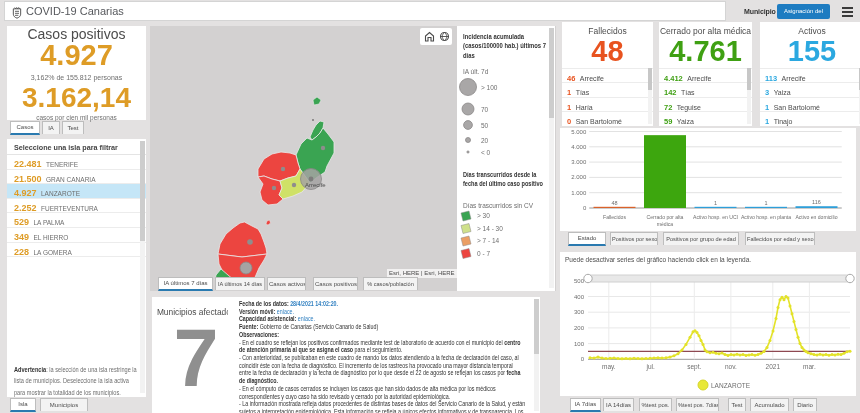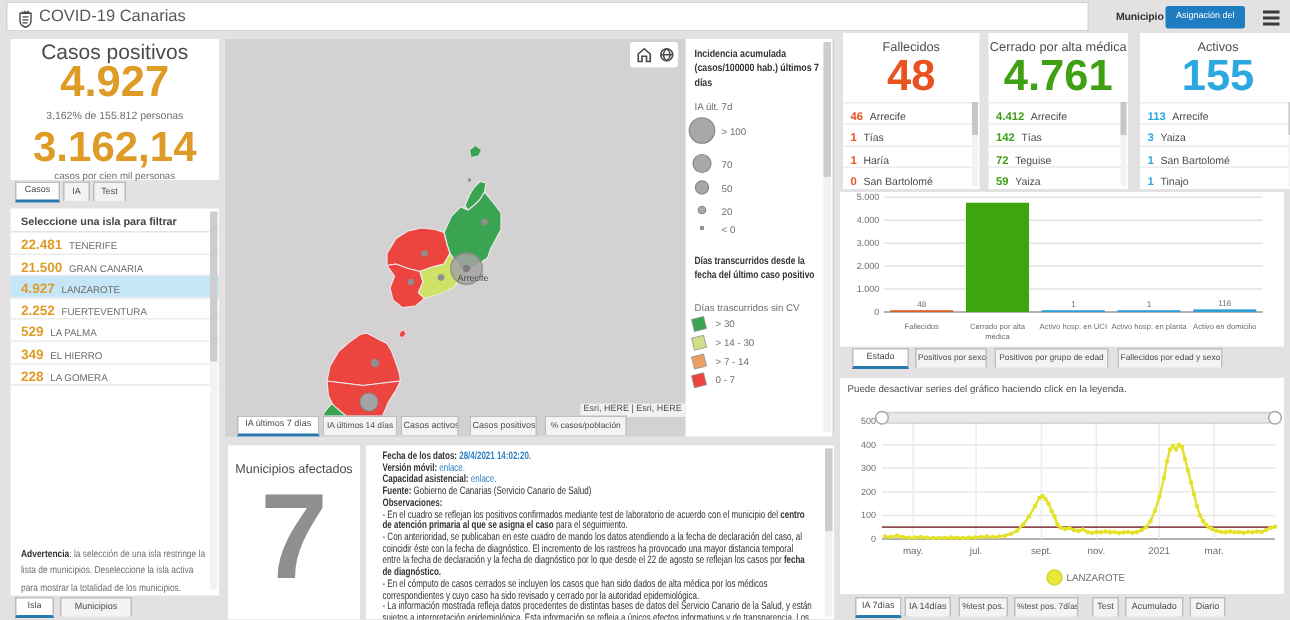--- a/index.html
+++ b/index.html
@@ -145,21 +145,21 @@
 <div class="tab" style="left:215px;top:277px;width:50px;font-size:5.6px">IA últimos 14 días</div>
 <div class="tab" style="left:267px;top:277px;width:39px">Casos activos</div>
 <div class="tab" style="left:313px;top:277px;width:45px">Casos positivos</div>
 <div class="tab" style="left:363px;top:277px;width:55px;font-size:5.6px">% casos/población</div>
 
 <div class="panel" style="left:152px;top:297px;width:88px;height:148px">
   <div style="text-align:center;font-size:8.4px;color:#4c4c4c;margin-top:10px;white-space:nowrap">Municipios afectados</div>
   <div style="text-align:center;font-size:81px;font-weight:bold;color:#8f8f8f;line-height:74px;margin-top:4px">7</div>
 </div>
 
-<div class="panel" style="left:244px;top:297px;width:312px;height:116px">
+<div class="panel" style="left:228px;top:297px;width:312px;height:116px">
   <div id="obs" style="position:absolute;left:11px;top:3px;font-size:7.2px;line-height:7.72px;color:#323232;white-space:nowrap;transform:scaleX(0.74);transform-origin:0 0">
       <div><b>Fecha de los datos:</b> <b style="color:#2f7fc0">28/4/2021 14:02:20.</b></div>
       <div><b>Versión móvil:</b> <span style="color:#2f7fc0">enlace.</span></div>
       <div><b>Capacidad asistencial:</b> <span style="color:#2f7fc0">enlace.</span></div>
       <div><b>Fuente:</b> Gobierno de Canarias (Servicio Canario de Salud)</div>
       <div><b>Observaciones:</b></div>
       <div>- En el cuadro se reflejan los positivos confirmados mediante test de laboratorio de acuerdo con el municipio del <b>centro</b></div>
       <div><b>de atención primaria al que se asigna el caso</b> para el seguimiento.</div>
       <div>- Con anterioridad, se publicaban en este cuadro de mando los datos atendiendo a la fecha de declaración del caso, al</div>
       <div>coincidir éste con la fecha de diagnóstico. El incremento de los rastreos ha provocado una mayor distancia temporal</div>

